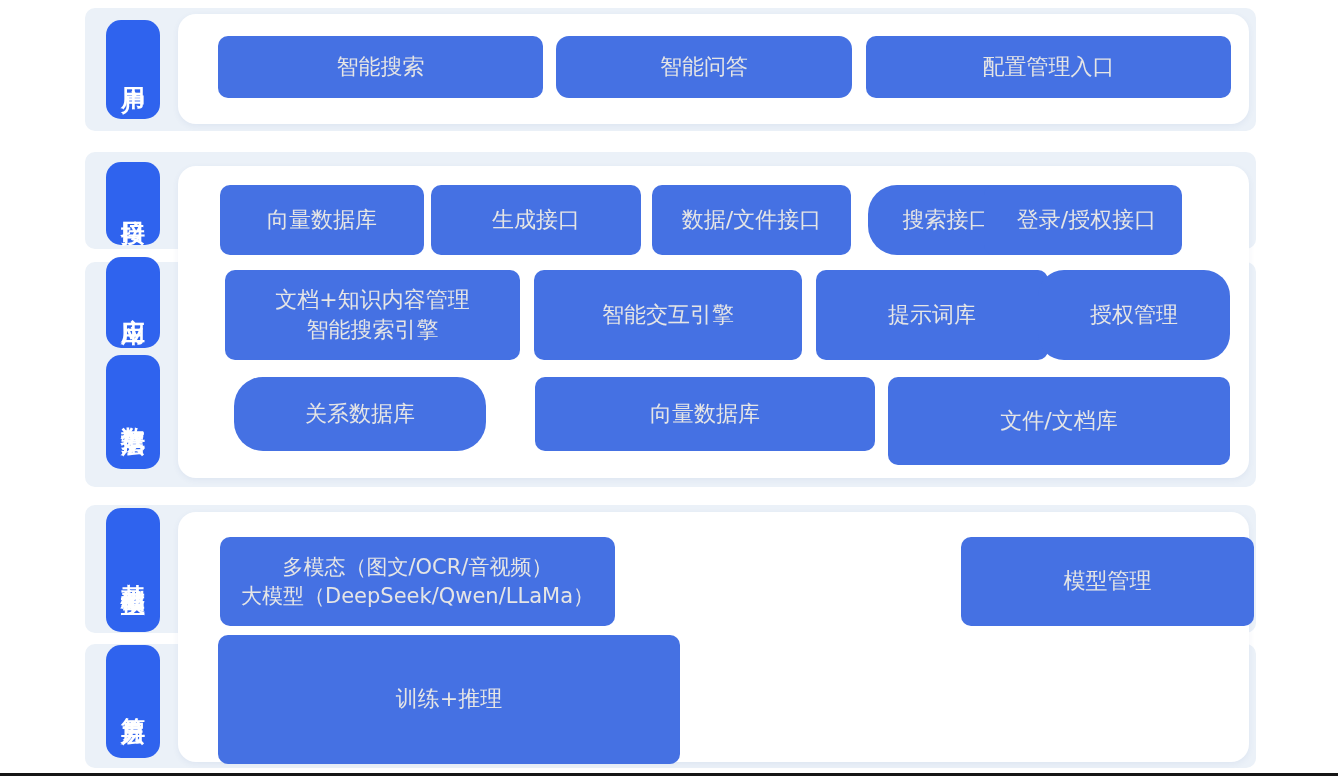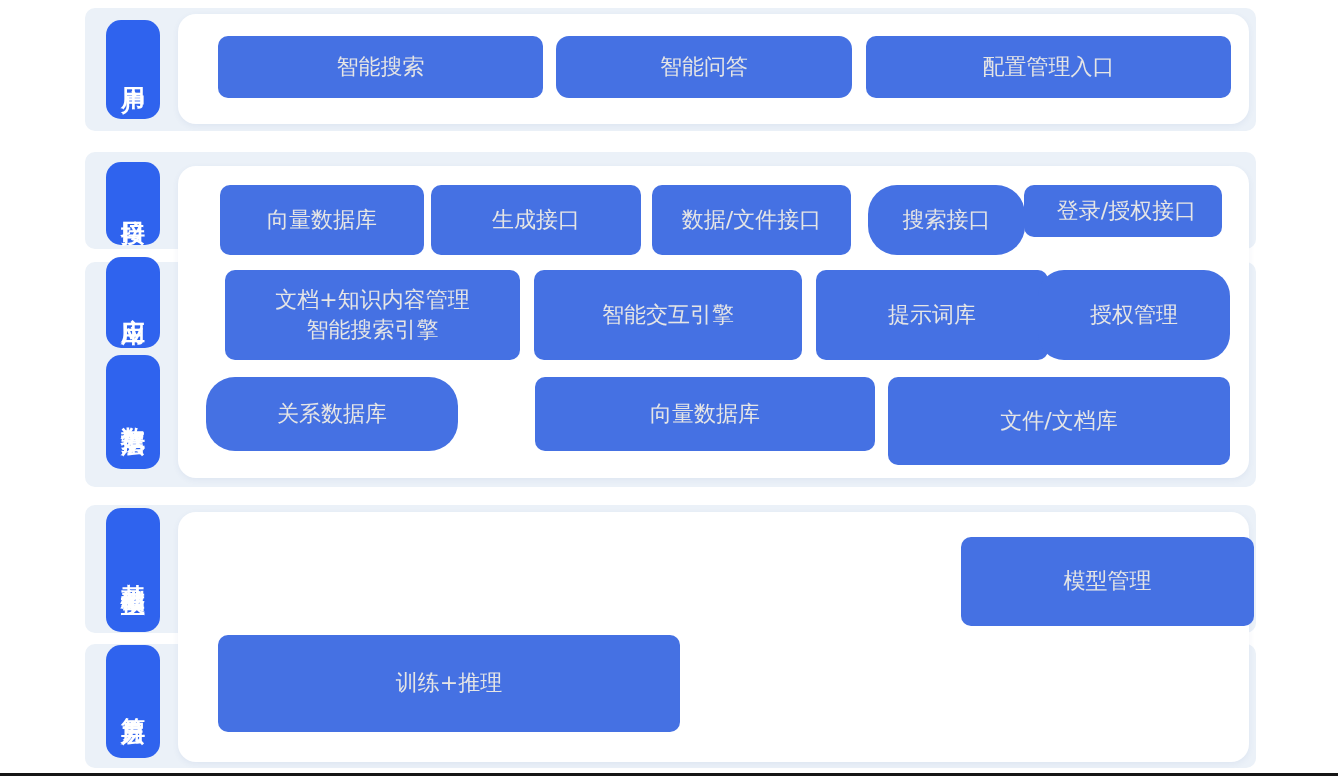--- a/index.html
+++ b/index.html
@@ -84,36 +84,38 @@
   <div class="band" style="top:262px; height:225px;"></div>
   <div class="panel" style="top:166px; height:312px;"></div>
   <div class="pill" style="top:162px; height:83px;">接口</div>
   <div class="pill" style="top:257px; height:91px;">应用</div>
   <div class="pill" style="top:355px; height:114px;">数据层</div>
 
   <div class="bx" style="left:220px; top:185px; width:204px; height:70px;">向量数据库</div>
   <div class="bx" style="left:431px; top:185px; width:210px; height:70px;">生成接口</div>
   <div class="bx" style="left:652px; top:185px; width:199px; height:70px;">数据/文件接口</div>
   <div class="bx" style="left:868px; top:185px; width:157px; height:70px;border-radius:29px;">搜索接口</div>
-  <div class="bx" style="left:1024px; top:185px; width:198px; height:52px;padding-left:11px;">登录/授权接口</div>
+  <div class="bx" style="left:984px; top:185px; width:198px; height:70px;padding-left:11px;">登录/授权接口</div>
 
   <div class="bx" style="left:225px; top:270px; width:295px; height:90px;">文档+知识内容管理
 智能搜索引擎</div>
   <div class="bx" style="left:534px; top:270px; width:268px; height:90px;">智能交互引擎</div>
   <div class="bx" style="left:816px; top:270px; width:232px; height:90px;">提示词库</div>
   <div class="bx" style="left:1038px; top:270px; width:192px; height:90px;border-radius:26px;">授权管理</div>
 
-  <div class="bx" style="left:206px; top:377px; width:252px; height:74px;border-radius:29px;">关系数据库</div>
+  <div class="bx" style="left:234px; top:377px; width:252px; height:74px;border-radius:29px;">关系数据库</div>
   <div class="bx" style="left:535px; top:377px; width:340px; height:74px;text-align:right;">向量数据库</div>
   <div class="bx" style="left:888px; top:377px; width:342px; height:88px;">文件/文档库</div>
 
   <div class="band" style="top:505px; height:128px;"></div>
   <div class="band" style="top:644px; height:124px;"></div>
   <div class="panel" style="top:512px; height:250px;"></div>
   <div class="pill" style="top:508px; height:124px;">基础模型</div>
   <div class="pill" style="top:645px; height:113px;">算力层</div>
 
+  <div class="bx small-text" style="left:220px; top:537px; width:395px; height:89px;">多模态（图文/OCR/音视频）
+大模型（DeepSeek/Qwen/LLaMa）</div>
   <div class="bx" style="left:937px; top:537px; width:293px; height:89px;margin-left:24px;">模型管理</div>
 
-  <div class="bx" style="left:218px; top:635px; width:462px; height:97px;">训练+推理</div>
+  <div class="bx" style="left:218px; top:635px; width:462px; height:129px;">训练+推理</div>
 
   <div class="bottom-rule"></div>
 </div>
 
 </body></html>

